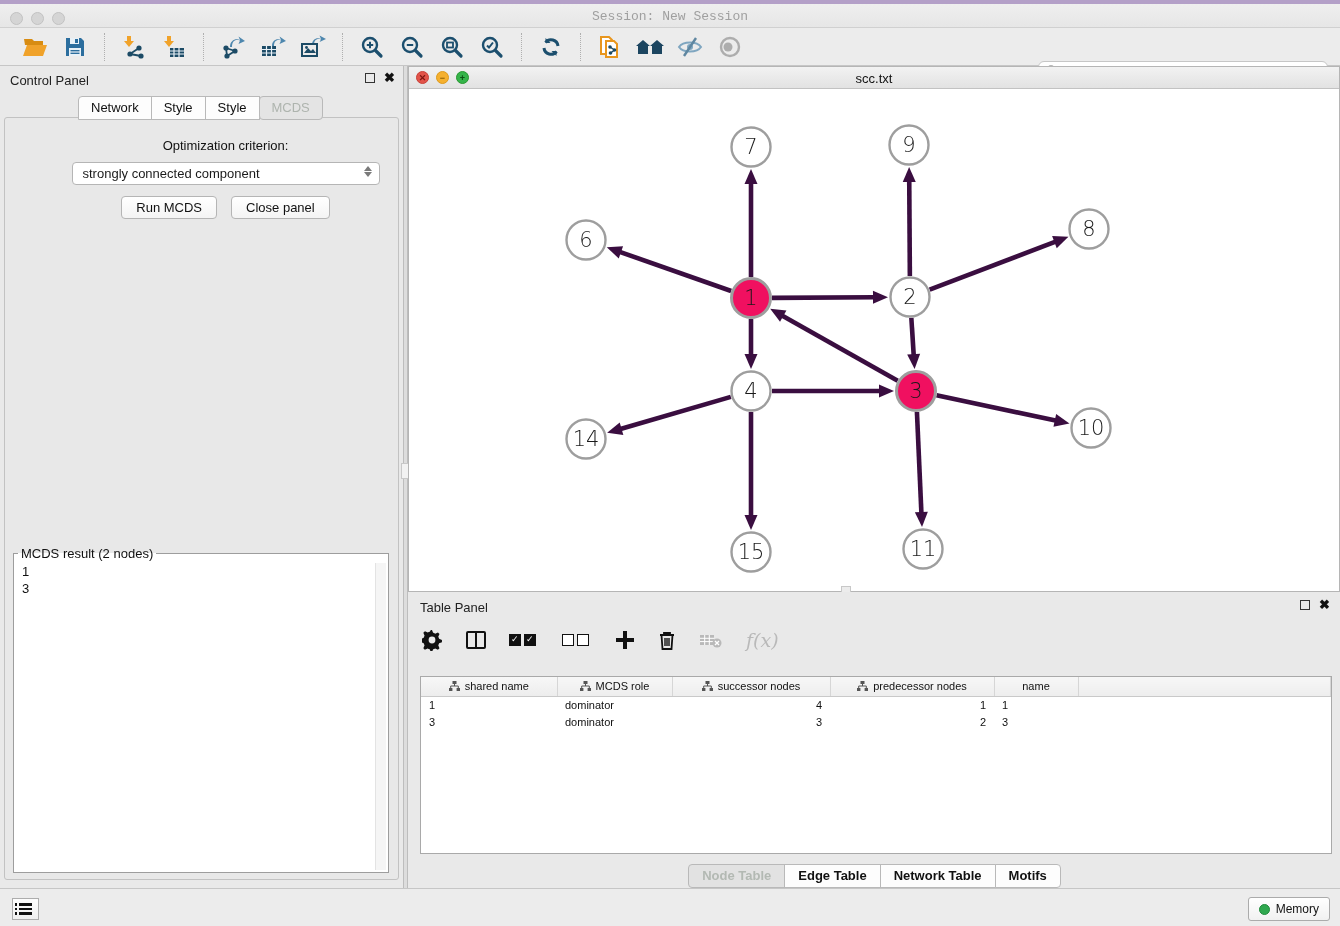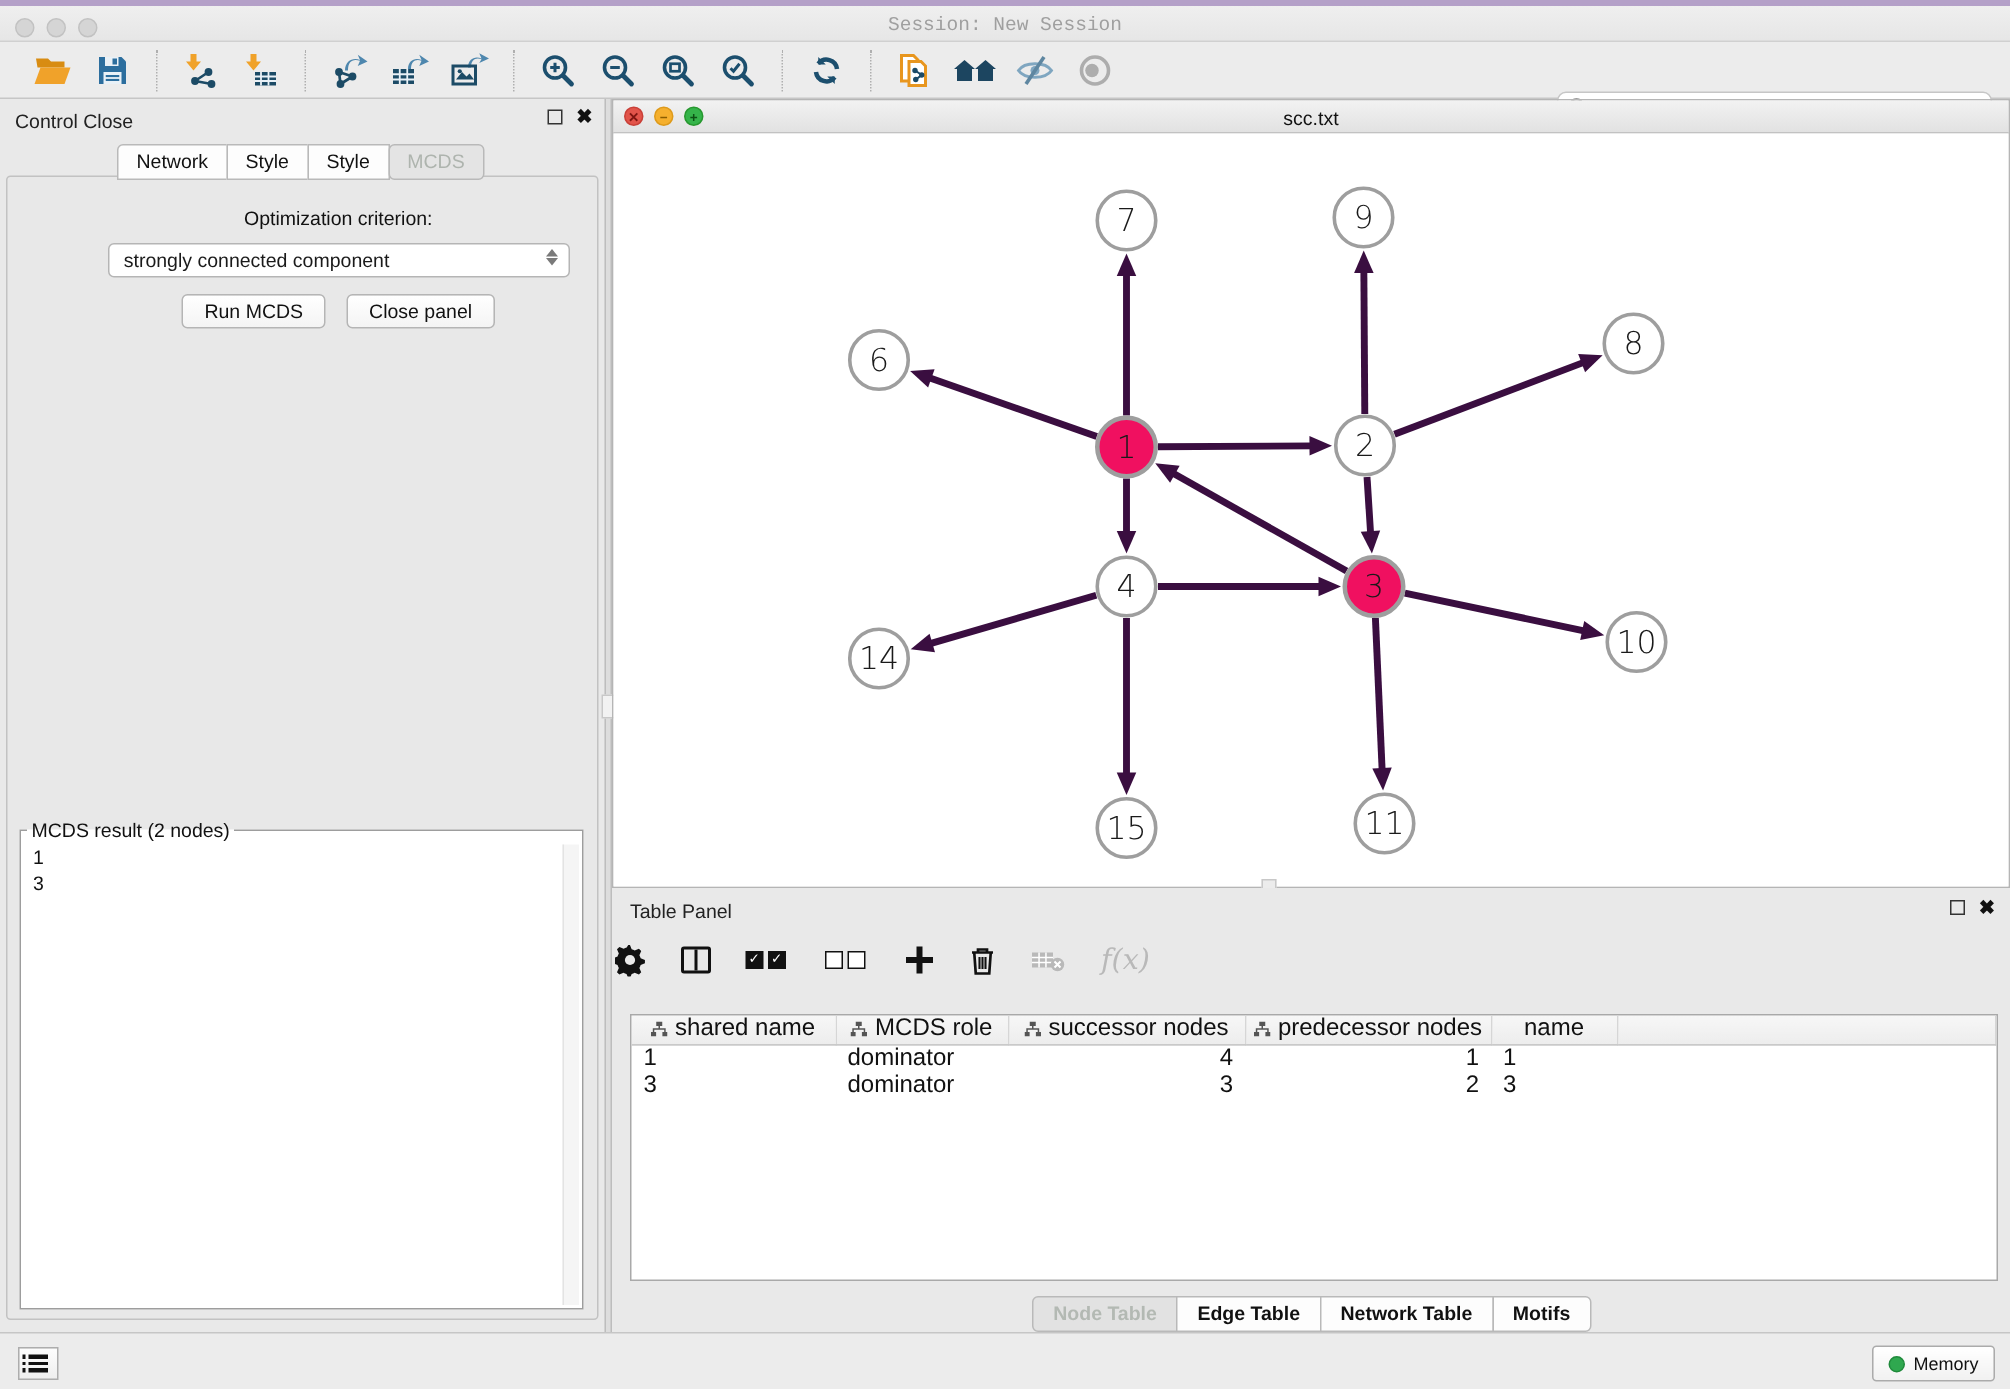--- a/index.html
+++ b/index.html
@@ -74,31 +74,31 @@
   .lt-min   { background:#F5B02E; border:1px solid #DE9A1B; color:#8a5d00; }
   .lt-max   { background:#35B44A; border:1px solid #27982F; color:#0c5214; }
   .net-title { position:absolute; left:0; right:0; top:4px; text-align:center; font-size:13px; color:#111; }
   .net-canvas { position:absolute; left:0; top:22px; right:0; bottom:0; background:#fff; }
   .h-handle { position:absolute; left:433px; top:520px; width:10px; height:7px; background:#ECECEC; border:1px solid #C8C8C8; }
 
   
   .table-panel { position:absolute; left:0; top:526px; right:0; bottom:0; background:#E9E9E9; }
   .tp-title { position:absolute; left:12px; top:8px; font-size:13px; color:#222; }
   .tp-winbtns { position:absolute; right:10px; top:8px; display:flex; gap:9px; align-items:center; }
-  .tp-toolbar { position:absolute; left:2px; top:36px; display:flex; align-items:center; gap:23px; }
+  .tp-toolbar { position:absolute; left:14px; top:36px; display:flex; align-items:center; gap:23px; }
   .tp-icon { display:flex; align-items:center; justify-content:center; height:24px; }
   .col-icon { width:20px; height:18px; border:2.4px solid #111; border-radius:2px; position:relative; }
   .col-icon::after { content:""; position:absolute; left:7px; top:0; bottom:0; width:2.2px; background:#111; }
   .chk { width:12px; height:12px; display:inline-block; margin-right:3px; }
   .chk.on { background:#111; position:relative; }
   .chk.on::after { content:"✓"; color:#fff; font-size:9px; position:absolute; left:2px; top:0px; }
   .chk.off { border:1.6px solid #111; background:#fff; }
   .fx-label { font-size:19px; font-style:italic; font-family:"DejaVu Serif", serif; color:#B9B9B9; }
   .tbl-wrap { position:absolute; left:12px; right:8px; top:84px; height:178px; background:#fff; border:1px solid #A9A9A9; overflow:hidden; }
-  table.node-table { border-collapse:collapse; width:100%; font-size:16px; }
+  table.node-table { border-collapse:collapse; width:100%; font-size:11px; }
   .node-table th { font-weight:normal; background:linear-gradient(#F7F7F7,#EDEDED); border-right:1px solid #D6D6D6;
     border-bottom:1px solid #C9C9C9; height:19px; text-align:center; color:#111; position:relative; padding:0 4px; white-space:nowrap; }
   .node-table th .hier { display:inline-block; vertical-align:-1px; margin-right:5px; }
   .node-table td { height:17px; padding:0 8px; color:#111; white-space:nowrap; }
   .tbl-tabs { position:absolute; left:0; right:0; top:272px; display:flex; justify-content:center;font-weight:bold; }
   .tbl-tab { font-size:13px; padding:3px 13px 4px; background:#FDFDFD; border:1px solid #B9B9B9; margin-right:-1px; color:#111; }
   .tbl-tab:first-child { border-radius:4px 0 0 4px; }
   .tbl-tab:last-child { border-radius:0 4px 4px 0; }
   .tbl-tab.active { background:#E2E2E2; color:#B3B9B3; }
 
@@ -304,21 +304,21 @@
       <span><svg width="14" height="14" viewBox="0 0 14 14">
             <circle cx="6" cy="6" r="4" fill="none" stroke="#9A9A9A" stroke-width="1.5"></circle>
             <path d="M9 9l3.5 3.5" stroke="#9A9A9A" stroke-width="1.5"></path>
           </svg></span>
       <input type="text" style="">
     </div>
   </div>
 
   <div class="control-panel">
     <div class="cp-header">
-      <span class="cp-title">Control Close</span>
+      <span class="cp-title">Control Panel</span>
       <span class="panel-winbtns">
         <span class="float-box"></span>
         <span class="close-x">✖</span>
       </span>
     </div>
     <div class="cp-tabs">
         <div class="cp-tab">Network</div>
         <div class="cp-tab">Style</div>
         <div class="cp-tab">Style</div>
         <div class="cp-tab active last">MCDS</div>

